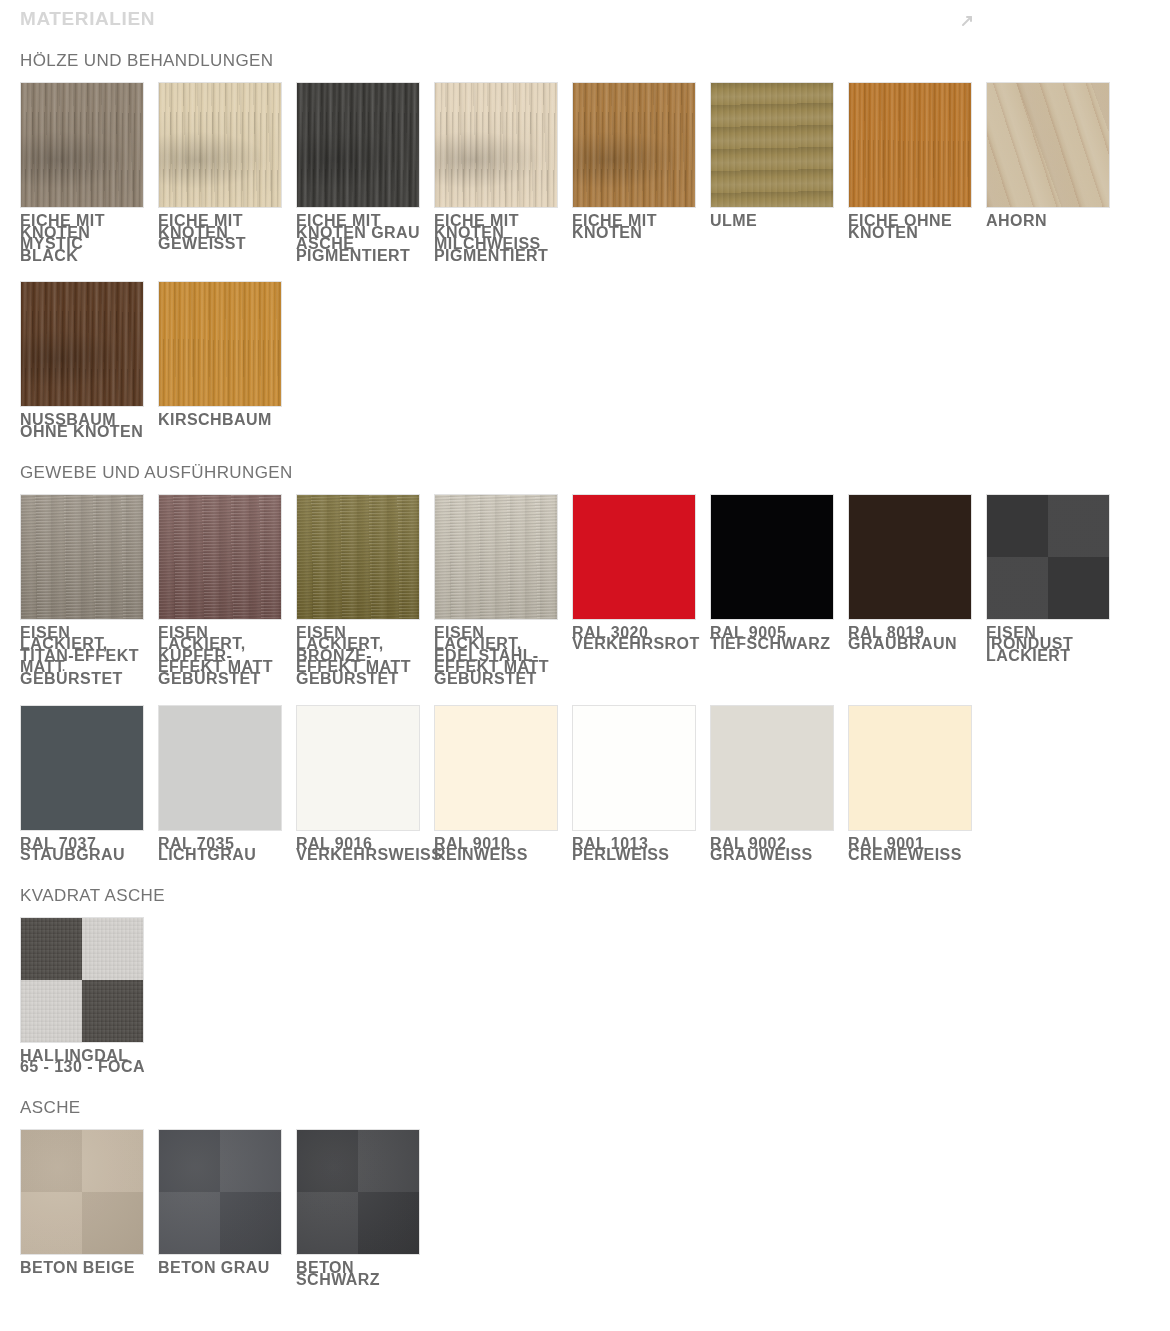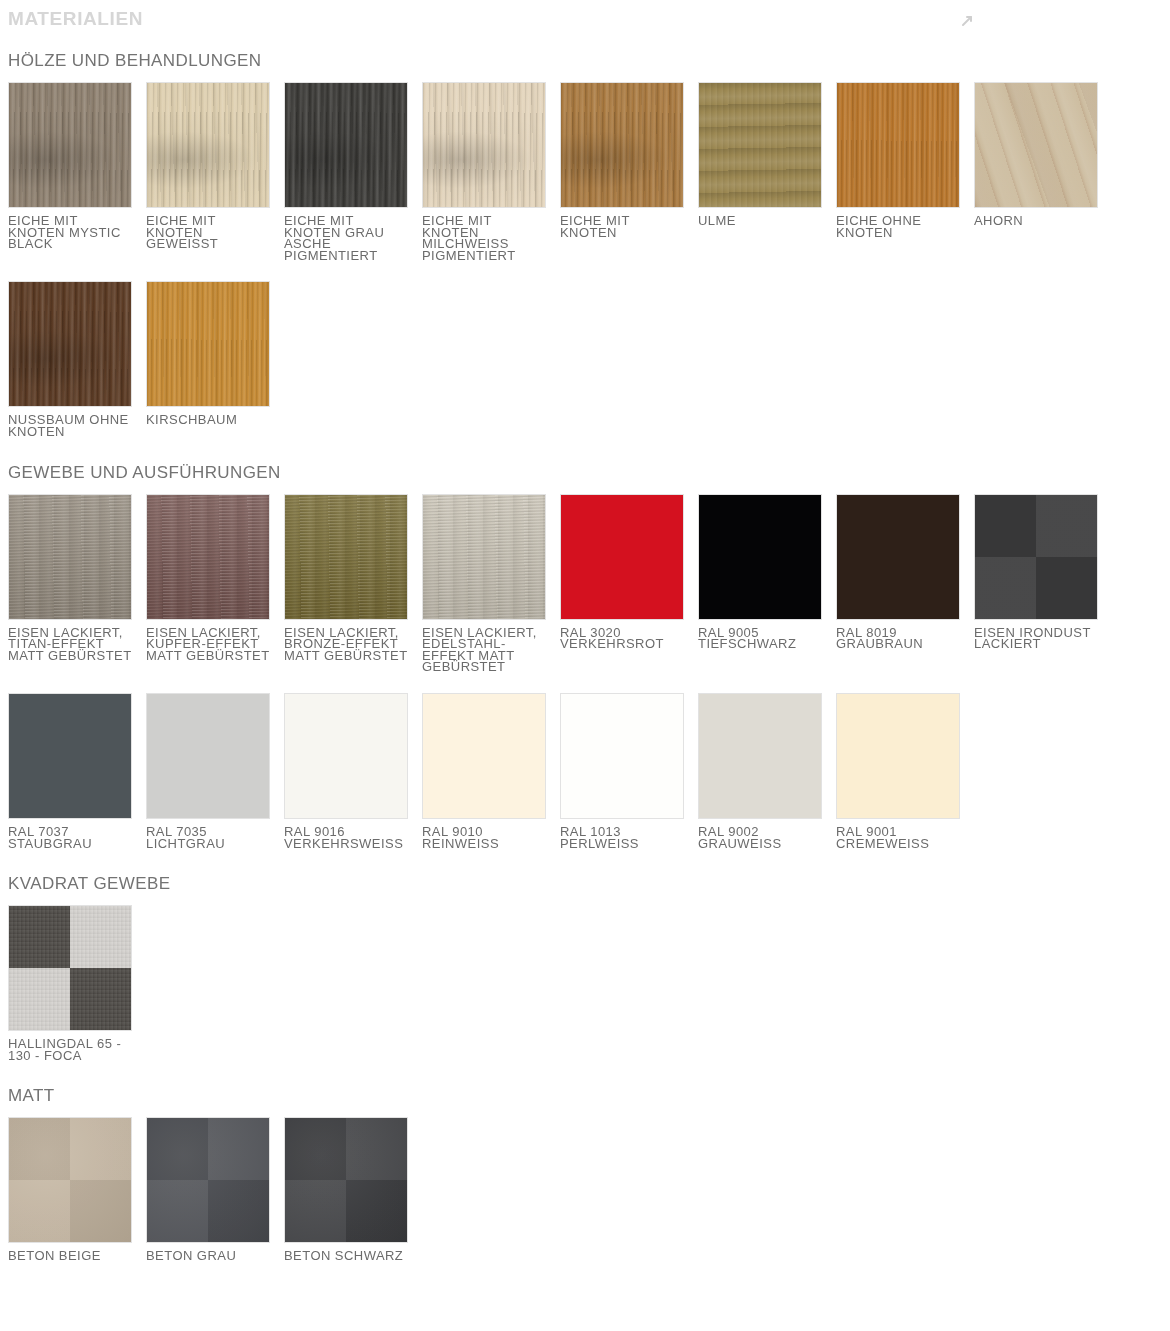--- a/index.html
+++ b/index.html
@@ -2,21 +2,21 @@
 <html><head>
 <meta charset="utf-8">
 <style>
   * { box-sizing: border-box; }
   html, body {
     margin: 0; padding: 0;
     width: 1170px;
     background: #ffffff;
     font-family: "Liberation Sans", sans-serif;
   }
-  .page { width: 1170px; position: relative; padding: 0 0 0 0; }
+  .page { width: 1170px; position: relative; padding: 0 0 0 12px; }
 
   
   .page-title {
     font-size: 19px;
     font-weight: bold;
     letter-spacing: 0.6px;
     color: #d6d6d6;
     padding: 6px 0 0 8px;
     line-height: 26px;
   }
@@ -51,22 +51,22 @@
   }
   .cell .sw {
     width: 124px;
     height: 126px;
     border: 1px solid #e2e2e2;
     background-color: #cccccc;
     background-repeat: no-repeat;
     background-size: 100% 100%;
   }
   .cell .cap {
-    font-size: 13px;
-    font-weight: normal;
+    font-size: 16px;
+    font-weight: bold;
     letter-spacing: 0.45px;
     color: #6b6b6b;
     line-height: 11.6px;
     padding-top: 7px;
     width: 126px;
     text-transform: uppercase;
   }
   .row-gap { height: 14px; width: 100%; }
 
   
@@ -233,28 +233,28 @@
         </div>
         <div class="cell">
           <div class="sw tex-flat" style="background-color: rgb(222, 219, 211);"></div>
           <div class="cap">RAL 9002 GRAUWEISS</div>
         </div>
         <div class="cell">
           <div class="sw tex-flat" style="background-color: rgb(251, 238, 210);"></div>
           <div class="cap">RAL 9001 CREMEWEISS</div>
         </div>
       </div>
-      <div class="section-title">KVADRAT GEWEBE</div>
+      <div class="section-title">KVADRAT ASCHE</div>
       <div class="grid">
         <div class="cell">
           <div class="sw tex-weave" style="background-color: rgb(156, 150, 142);"></div>
           <div class="cap">HALLINGDAL 65 - 130 - FOCA</div>
         </div>
       </div>
-      <div class="section-title">MATT</div>
+      <div class="section-title">ASCHE</div>
       <div class="grid">
         <div class="cell">
           <div class="sw tex-concrete" style="background-color: rgb(196, 181, 160);"></div>
           <div class="cap">BETON BEIGE</div>
         </div>
         <div class="cell">
           <div class="sw tex-concrete" style="background-color: rgb(74, 76, 81);"></div>
           <div class="cap">BETON GRAU</div>
         </div>
         <div class="cell">

